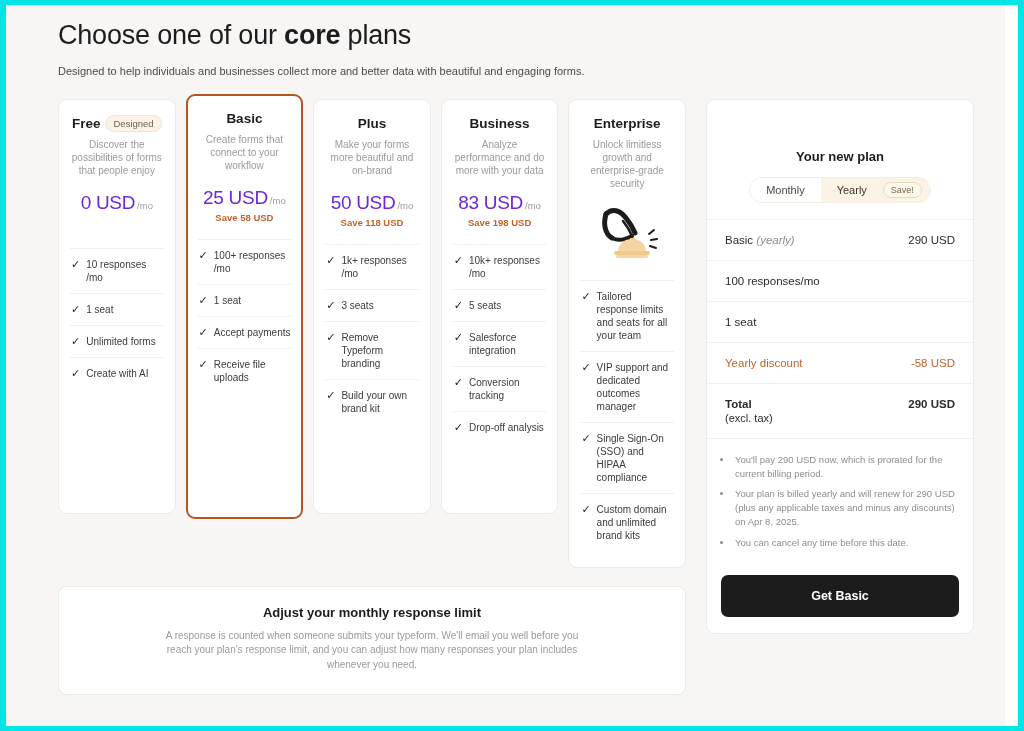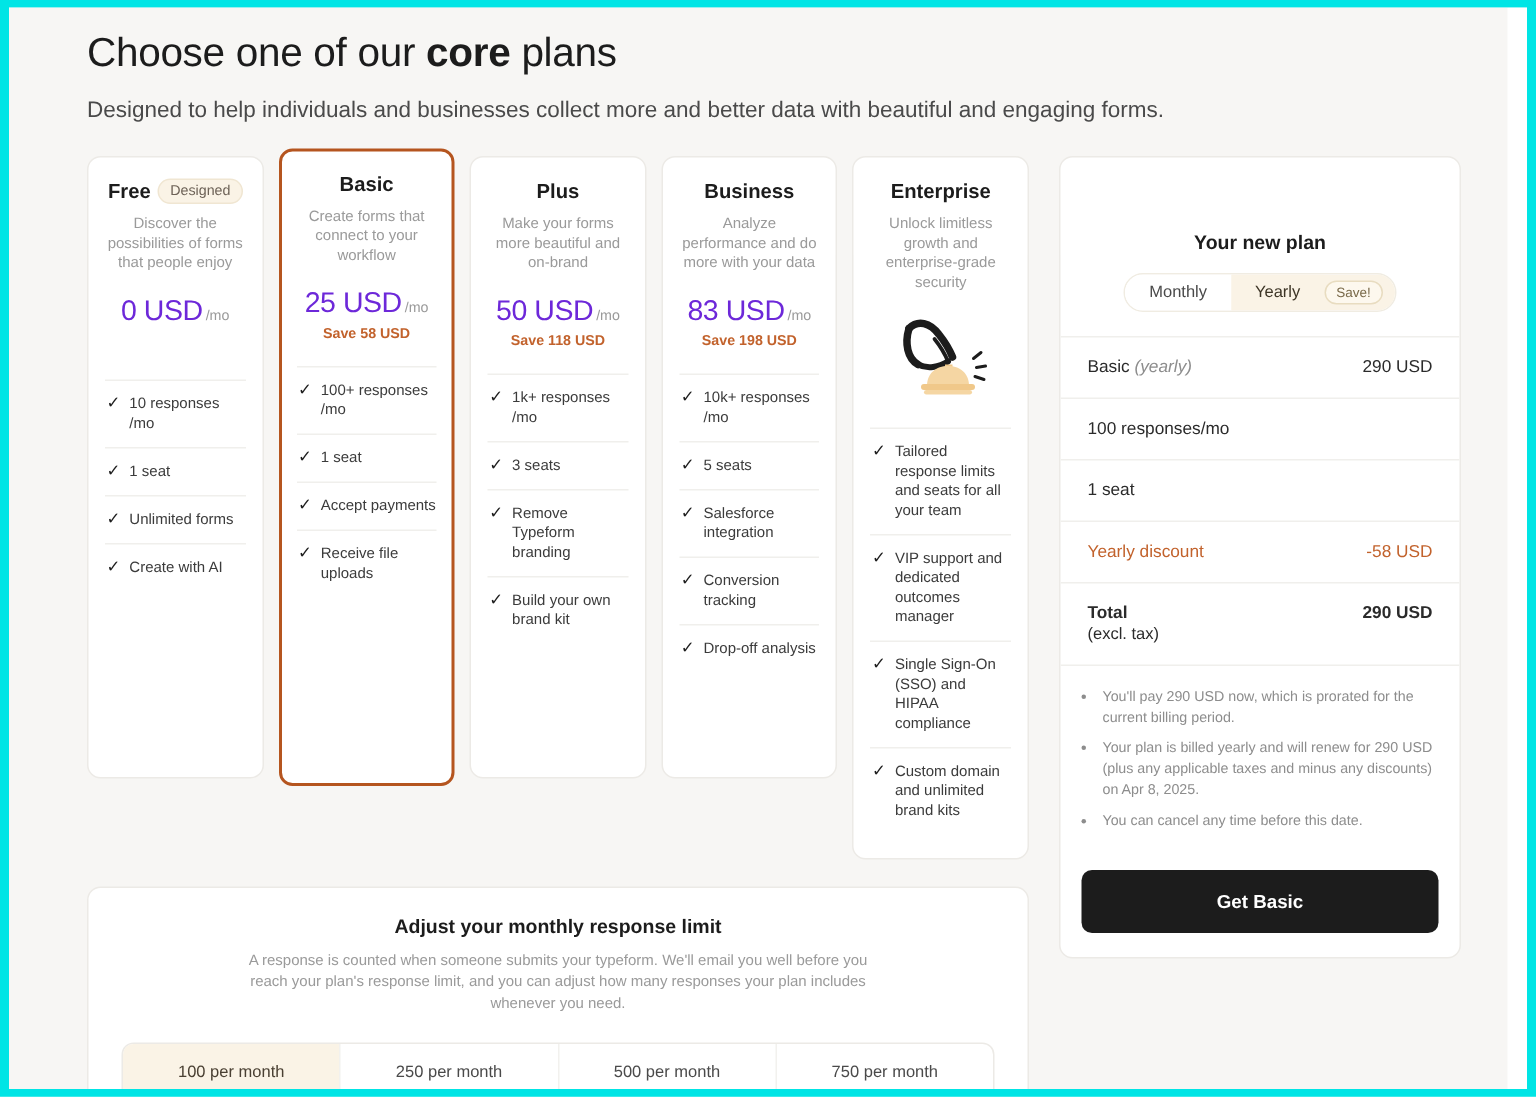--- a/index.html
+++ b/index.html
@@ -24,21 +24,21 @@
   }
 
   
   .page-head { padding: 14px 0 0 52px; }
   .page-title {
     font-size: 27px; font-weight: 400; color: #1c1c1c;
     letter-spacing: -0.2px; line-height: 1.25;
   }
   .page-title b { font-weight: 700; }
   .page-sub {
-    margin-top: 12px; font-size: 15px; color: #4a4a4a; font-weight: 400;
+    margin-top: 12px; font-size: 11px; color: #4a4a4a; font-weight: 400;
   }
 
   
   .body-row { display: flex; padding: 22px 0 0 52px; gap: 0; }
   .left-col { width: 628px; }
   .right-col { width: 268px; margin-left: 20px; }
 
   
   .cards { display: flex; align-items: flex-start; gap: 10px; }
   .card {
@@ -312,26 +312,20 @@
                   <span class="check">✓</span>
                   <span>Custom domain and unlimited brand kits</span>
                 </div>
               </div>
             </div>
           </div>
 
         <div class="resp-panel">
           <div class="resp-title">Adjust your monthly response limit</div>
           <div class="resp-desc">A response is counted when someone submits your typeform. We'll email you well before you reach your plan's response limit, and you can adjust how many responses your plan includes whenever you need.</div>
-          <div class="resp-tabs" id="resp-tabs">
-              <div class="resp-tab active">100 per month</div>
-              <div class="resp-tab">250 per month</div>
-              <div class="resp-tab">500 per month</div>
-              <div class="resp-tab">750 per month</div>
-            </div>
         </div>
       </div>
 
       <div class="right-col">
         <div class="summary">
 
           <div class="sum-head">
             <div class="sum-title">Your new plan</div>
             <div class="billing-toggle">
               <div class="bt-opt">Monthly</div>

